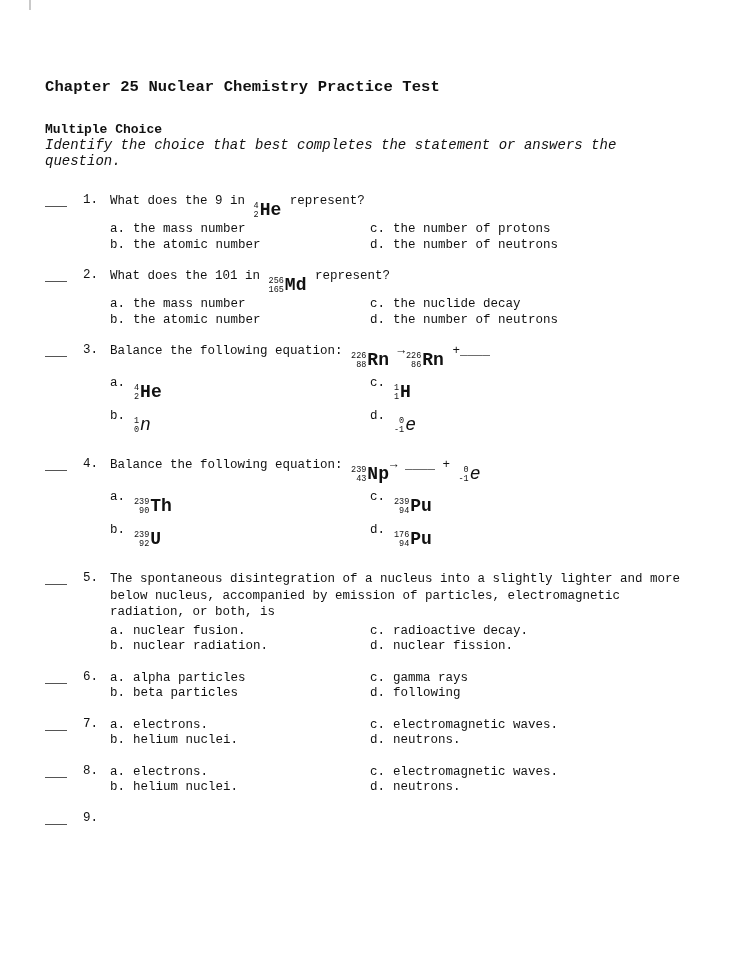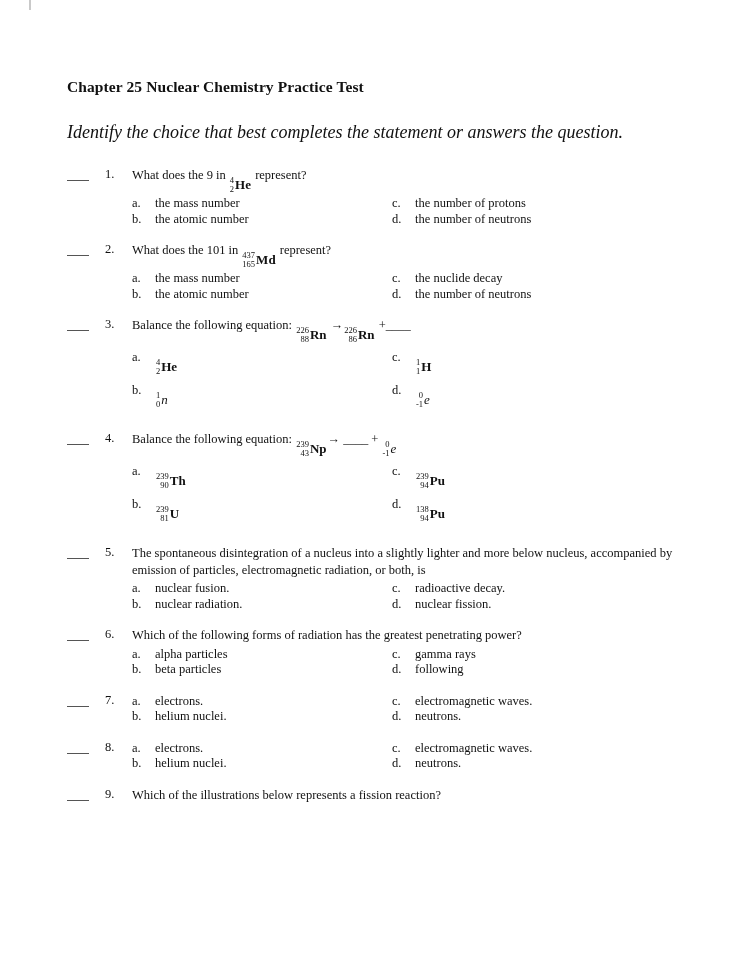--- a/index.html
+++ b/index.html
@@ -8,27 +8,27 @@
     width: 749px; height: 970px;
     font-family: "Liberation Serif", serif;
     color: #111;
     overflow: hidden;
     position: relative;
   }
   .scan-artifact {
     position: absolute; left: 29px; top: 0;
     width: 2px; height: 10px; background: #c9c9c9;
   }
-  .page { padding: 78px 56px 0 67px; }
+  .page { padding: 78px 56px 0 45px; font-family: Liberation Mono, monospace; }
   .page-title {
     font-size: 15.5px; font-weight: bold;
     margin-bottom: 26px; letter-spacing: 0.1px;
   }
   .mc-head { font-size: 13px; font-weight: bold; }
-  .mc-instr { font-size: 18px; font-style: italic; margin-bottom: 24px; }
+  .mc-instr { font-size: 14px; font-style: italic; margin-bottom: 24px; }
   .question {
     display: flex; align-items: flex-start;
     margin-bottom: 15px; font-size: 12.5px;
   }
   .answer-blank {
     flex: 0 0 22px; height: 13px;
     border-bottom: 1px solid #555;
     margin-right: 16px; margin-top: 1px;
   }
   .q-number { flex: 0 0 27px; }
@@ -45,30 +45,31 @@
   
   .iso {
     display: inline-flex; align-items: center;
     vertical-align: -4px; margin: 0 1px;
   }
   .iso-scripts {
     display: inline-flex; flex-direction: column;
     font-size: 8.5px; line-height: 8.5px;
     text-align: right; margin-right: 1px;
   }
-  .iso-sym { font-weight: bold; font-size: 13px; line-height: 13px; }
+  .iso-sym { font-weight: bold; font-size: 18px; line-height: 13px; }
   .iso-sym.italic { font-style: italic; font-weight: normal; }
 </style>
 </head>
 <body>
 
 <div class="scan-artifact"></div>
 
 <div class="page">
   <h1 class="page-title">Chapter 25 Nuclear Chemistry Practice Test</h1>
+  <div class="mc-head">Multiple Choice</div>
   <div class="mc-instr">Identify the choice that best completes the statement or answers the question.</div>
   <div class="questions">
       <div class="question">
         <span class="answer-blank"></span>
         <span class="q-number">1.</span>
         <div class="q-body">
           <div class="q-prompt"><span class="text-run">What does the 9 in </span><span class="iso">
               <span class="iso-scripts">
                 <span class="iso-mass">4</span>
                 <span class="iso-atomic">2</span>
@@ -98,21 +99,21 @@
             </div>
           </div>
         </div>
       </div>
       <div class="question">
         <span class="answer-blank"></span>
         <span class="q-number">2.</span>
         <div class="q-body">
           <div class="q-prompt"><span class="text-run">What does the 101 in </span><span class="iso">
               <span class="iso-scripts">
-                <span class="iso-mass">437</span>
+                <span class="iso-mass">256</span>
                 <span class="iso-atomic">165</span>
               </span>
               <span class="iso-sym">Md</span>
             </span><span class="text-run"> represent?</span></div>
           <div class="q-options">
             <div class="opt-col">
               <div class="opt">
                 <span class="opt-letter">a.</span>
                 <span class="opt-text"><span class="text-run">the mass number</span></span>
               </div>
@@ -226,42 +227,42 @@
                       <span class="iso-atomic">90</span>
                     </span>
                     <span class="iso-sym">Th</span>
                   </span></span>
               </div>
               <div class="opt">
                 <span class="opt-letter">b.</span>
                 <span class="opt-text"><span class="iso">
                     <span class="iso-scripts">
                       <span class="iso-mass">239</span>
-                      <span class="iso-atomic">81</span>
+                      <span class="iso-atomic">92</span>
                     </span>
                     <span class="iso-sym">U</span>
                   </span></span>
               </div>
             </div>
             <div class="opt-col">
               <div class="opt">
                 <span class="opt-letter">c.</span>
                 <span class="opt-text"><span class="iso">
                     <span class="iso-scripts">
                       <span class="iso-mass">239</span>
                       <span class="iso-atomic">94</span>
                     </span>
                     <span class="iso-sym">Pu</span>
                   </span></span>
               </div>
               <div class="opt">
                 <span class="opt-letter">d.</span>
                 <span class="opt-text"><span class="iso">
                     <span class="iso-scripts">
-                      <span class="iso-mass">138</span>
+                      <span class="iso-mass">176</span>
                       <span class="iso-atomic">94</span>
                     </span>
                     <span class="iso-sym">Pu</span>
                   </span></span>
               </div>
             </div>
           </div>
         </div>
       </div>
       <div class="question">
@@ -290,21 +291,20 @@
                 <span class="opt-text"><span class="text-run">nuclear fission.</span></span>
               </div>
             </div>
           </div>
         </div>
       </div>
       <div class="question">
         <span class="answer-blank"></span>
         <span class="q-number">6.</span>
         <div class="q-body">
-          <div class="q-prompt"><span class="text-run">Which of the following forms of radiation has the greatest penetrating power?</span></div>
           <div class="q-options">
             <div class="opt-col">
               <div class="opt">
                 <span class="opt-letter">a.</span>
                 <span class="opt-text"><span class="text-run">alpha particles</span></span>
               </div>
               <div class="opt">
                 <span class="opt-letter">b.</span>
                 <span class="opt-text"><span class="text-run">beta particles</span></span>
               </div>
@@ -374,18 +374,15 @@
                 <span class="opt-letter">d.</span>
                 <span class="opt-text"><span class="text-run">neutrons.</span></span>
               </div>
             </div>
           </div>
         </div>
       </div>
       <div class="question">
         <span class="answer-blank"></span>
         <span class="q-number">9.</span>
-        <div class="q-body">
-          <div class="q-prompt"><span class="text-run">Which of the illustrations below represents a fission reaction?</span></div>
-        </div>
       </div>
     </div>
 </div>
 
 </body></html>

